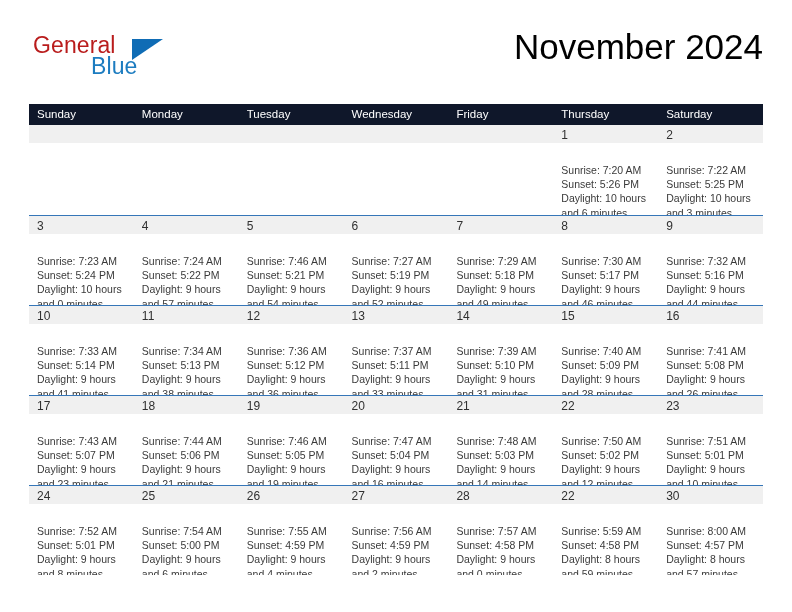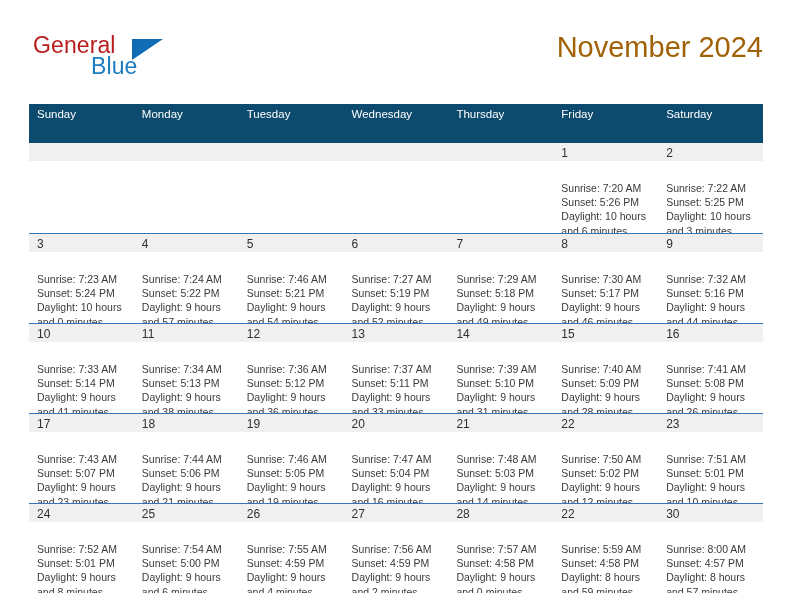--- a/index.html
+++ b/index.html
@@ -63,22 +63,22 @@
     border-left: 31px solid #0f6cb5;
     border-bottom: 21px solid transparent;
   }
   .title-wrap {
     position: absolute;
     right: 0;
     top: 0;
     text-align: right;
   }
   .cal-title {
-    font-size: 29px;
-    color: #a16207;
+    font-size: 35px;
+    color: #000000;
     line-height: 34px;
     white-space: nowrap;
     text-align: right;
   }
   .cal-location {
     font-size: 13.5px;
     color: #1a1a1a;
     line-height: 20px;
     margin-top: 4px;
     white-space: nowrap;
@@ -86,22 +86,22 @@
 
   
   .calendar {
     position: absolute;
     left: 29px;
     top: 104px;
     width: 734px;
   }
   .weekday-row {
     display: flex;
-    background: #0c4a6e;
-    height: 39px;
+    background: #0f172a;
+    height: 21px;
   }
   .weekday {
     flex: 1 1 0;
     box-sizing: border-box;
     color: #ffffff;
     font-size: 11.5px;
     line-height: 21px;
     padding-left: 8px;
     white-space: nowrap;
     overflow: hidden;
@@ -161,22 +161,22 @@
 
   </div>
 
   <div class="calendar">
 
     <div class="weekday-row">
       <div class="weekday">Sunday</div>
       <div class="weekday">Monday</div>
       <div class="weekday">Tuesday</div>
       <div class="weekday">Wednesday</div>
+      <div class="weekday">Friday</div>
       <div class="weekday">Thursday</div>
-      <div class="weekday">Friday</div>
       <div class="weekday">Saturday</div>
     </div>
 
     <div id="weeks-container">
         <div class="week-row first">
           <div class="day-cell empty">
             <div class="day-number-band"><span class="day-number"></span></div>
           </div>
           <div class="day-cell empty">
             <div class="day-number-band"><span class="day-number"></span></div>

